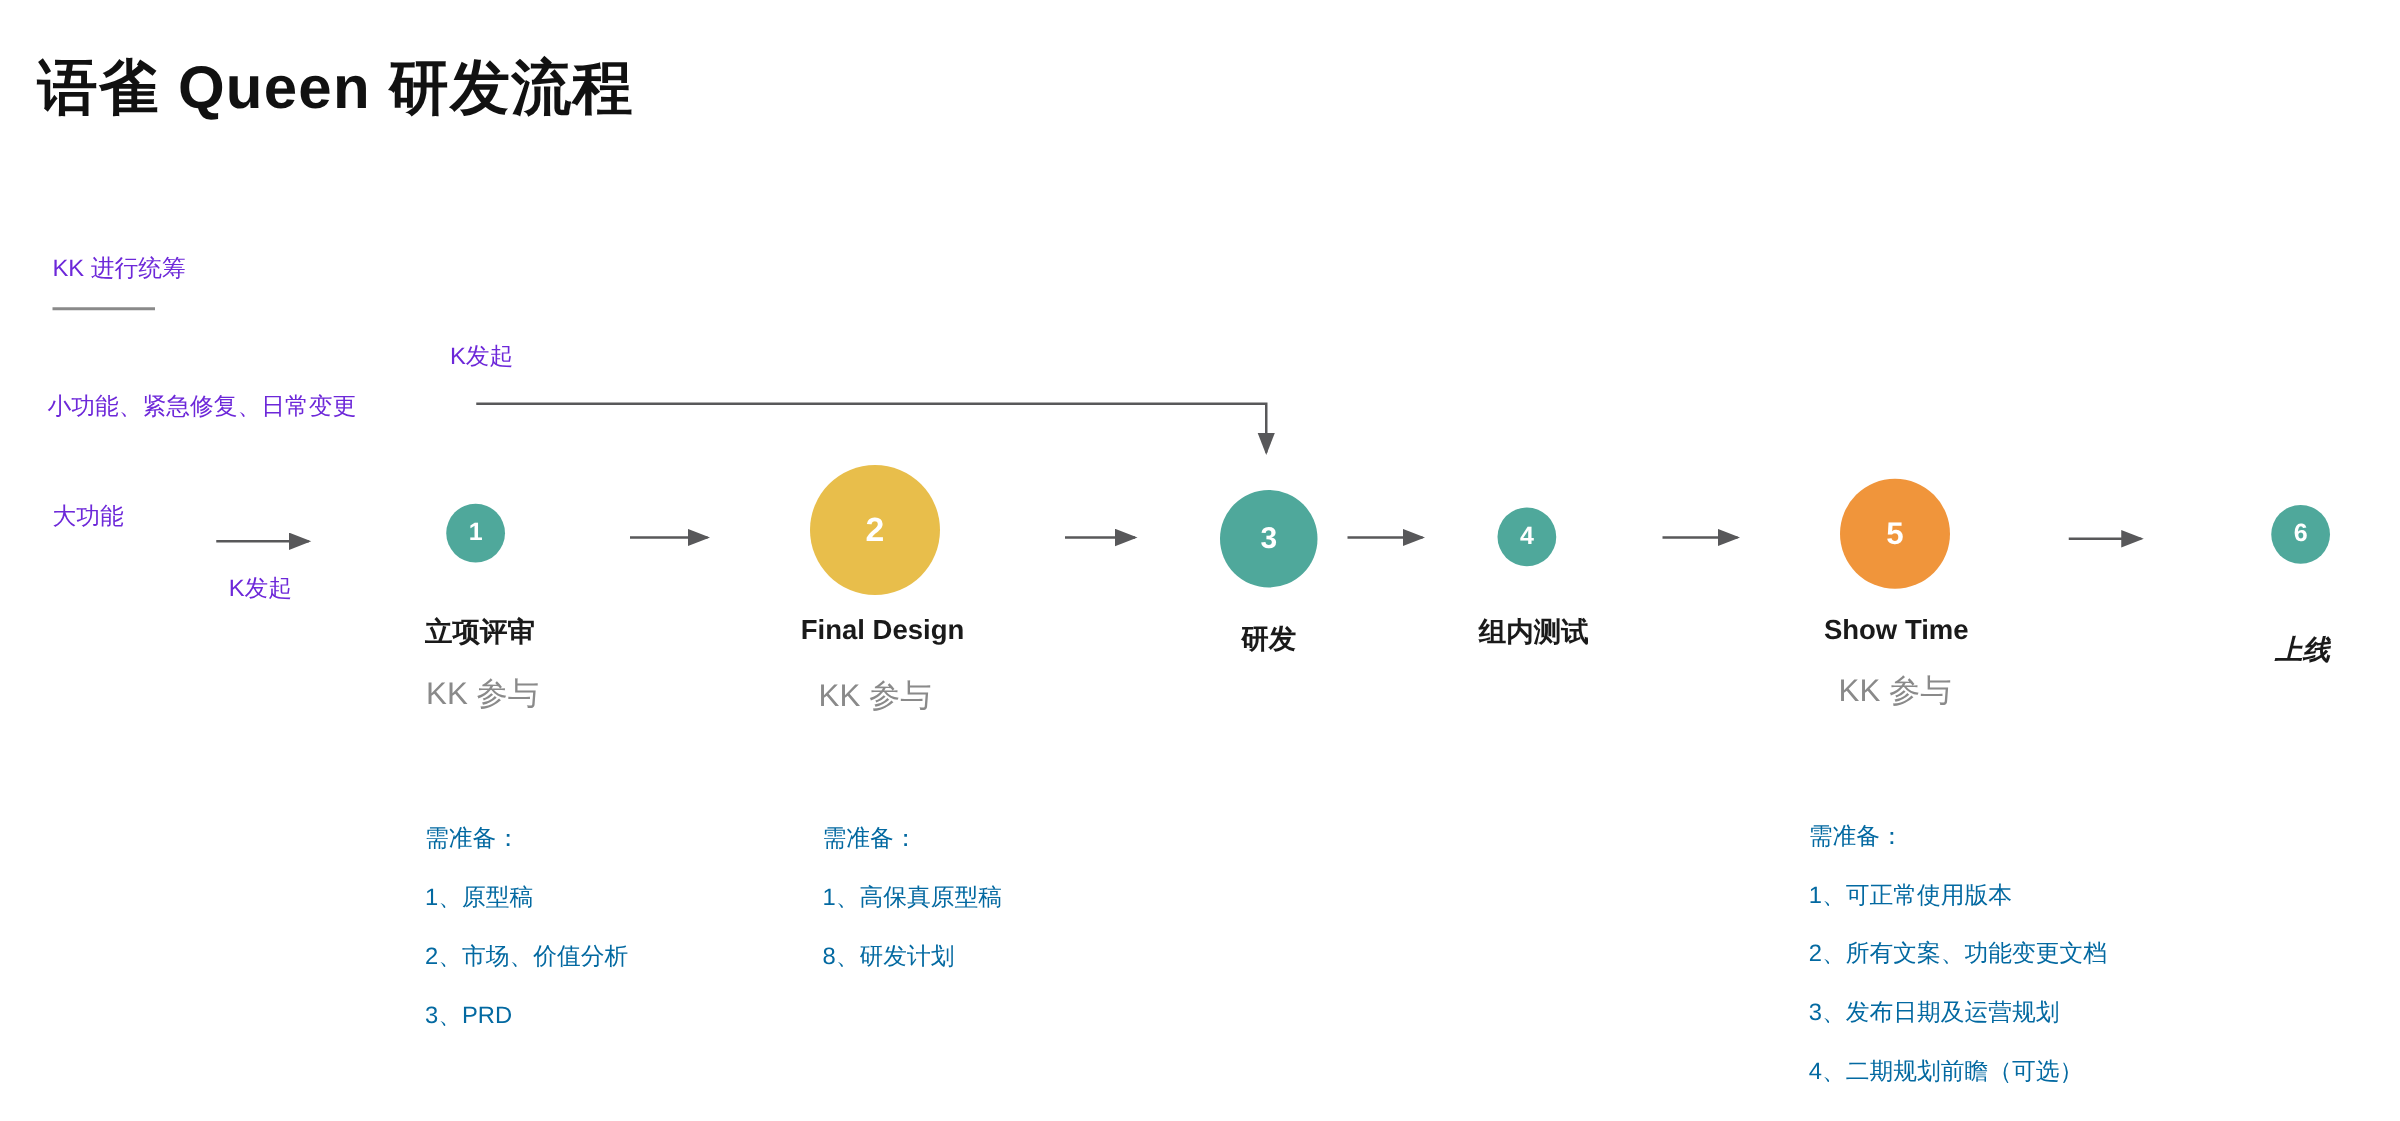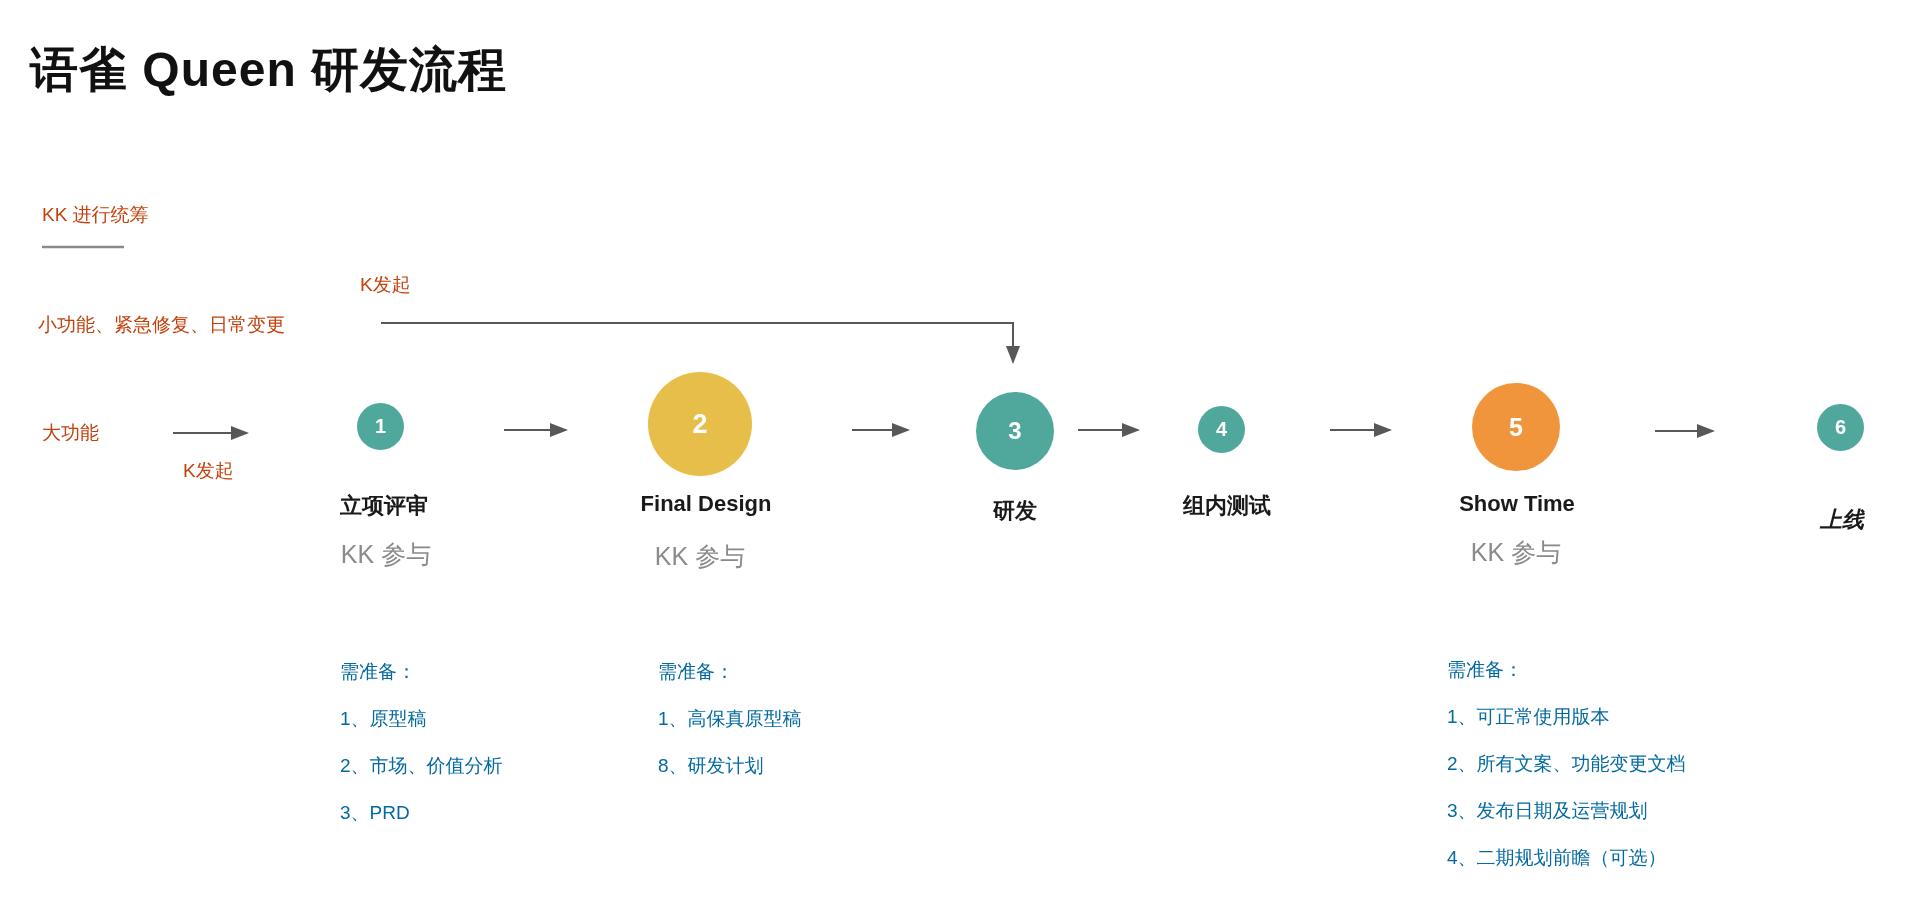--- a/index.html
+++ b/index.html
@@ -9,21 +9,21 @@
     width: 1920px; height: 897px; overflow: hidden;
   }
   .canvas {
     position: relative; width: 1920px; height: 897px; background: #ffffff;
   }
   .page-title {
     position: absolute; left: 30px; top: 18px;
     font-size: 48px; font-weight: 800; color: #111111; letter-spacing: 1px; margin-top: 20px;
   }
   .gray-label {
-    position: absolute; font-size: 19px; color: #c2410c; white-space: nowrap;
+    position: absolute; font-size: 19px; color: #6d28d9; white-space: nowrap;
   }
   .connector-layer {
     position: absolute; left: 0; top: 0; width: 1920px; height: 897px;
     pointer-events: none;
   }
   .circle {
     position: absolute; border-radius: 50%;
     display: flex; align-items: center; justify-content: center;
     color: #ffffff; font-weight: 600;
   }
@@ -49,21 +49,21 @@
 <body>
 
 <div class="canvas">
 
   <h1 class="page-title">语雀 Queen 研发流程</h1>
 
   <div class="gray-label" style="left:42px; top:202px;">KK 进行统筹</div>
 
   <div class="gray-label" style="left:360px; top:272px;">K发起</div>
   <div class="gray-label" style="left:38px; top:312px;text-align:right;">小功能、紧急修复、日常变更</div>
-  <div class="gray-label" style="left:42px; top:420px;">大功能</div>
+  <div class="gray-label" style="left:42px; top:400px;">大功能</div>
   <div class="gray-label" style="left:183px; top:458px;">K发起</div>
 
   <svg class="connector-layer" viewBox="0 0 1920 897" xmlns="http://www.w3.org/2000/svg">
     <defs>
       <marker id="arrowhead" markerWidth="10" markerHeight="8" refX="8" refY="3.5" orient="auto">
         <path d="M0,0 L9,3.5 L0,7 Z" fill="#58585a"></path>
       </marker>
     </defs>
     <line x1="42" y1="247" x2="124" y2="247" stroke="#8a8a8a" stroke-width="2.5"></line>
     <path d="M381,323 L1013,323 L1013,362" fill="none" stroke="#58585a" stroke-width="2" marker-end="url(#arrowhead)"></path>

